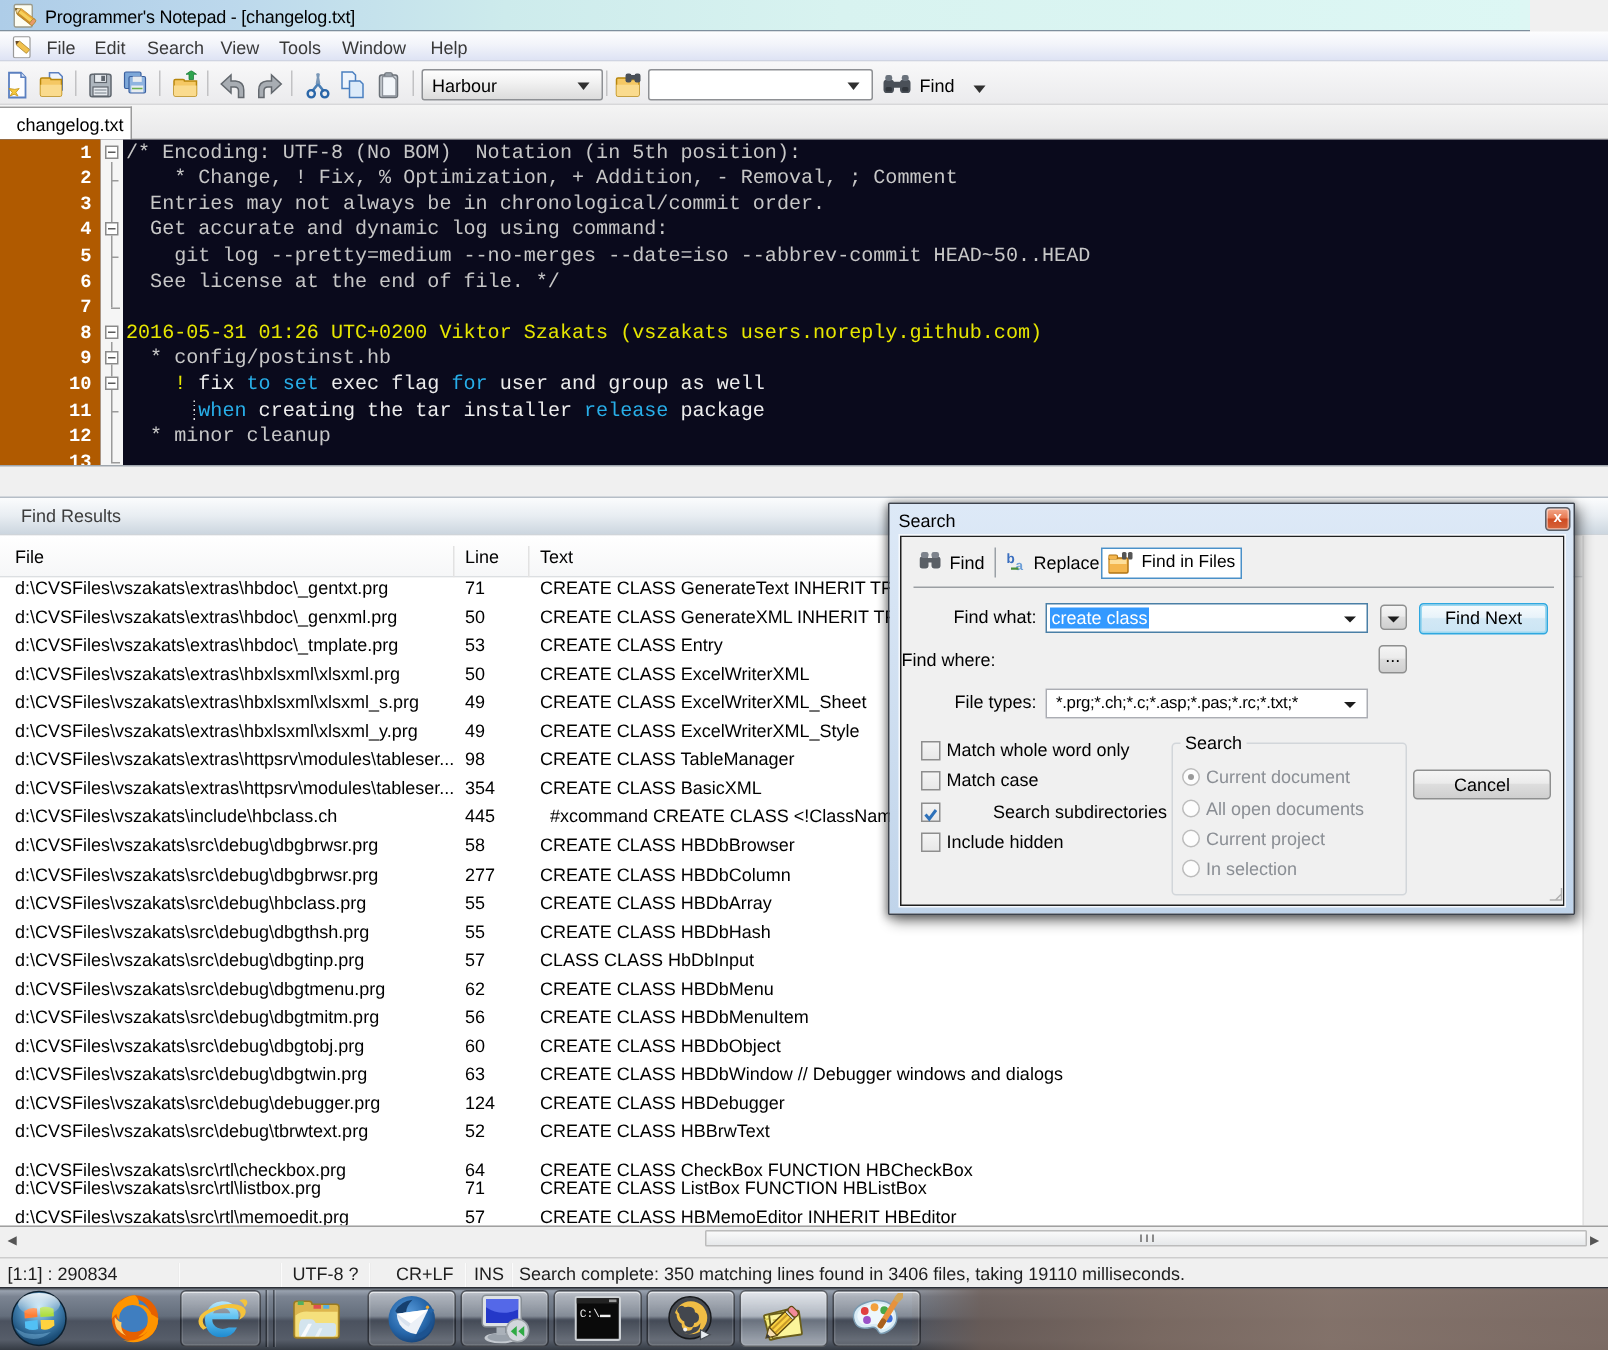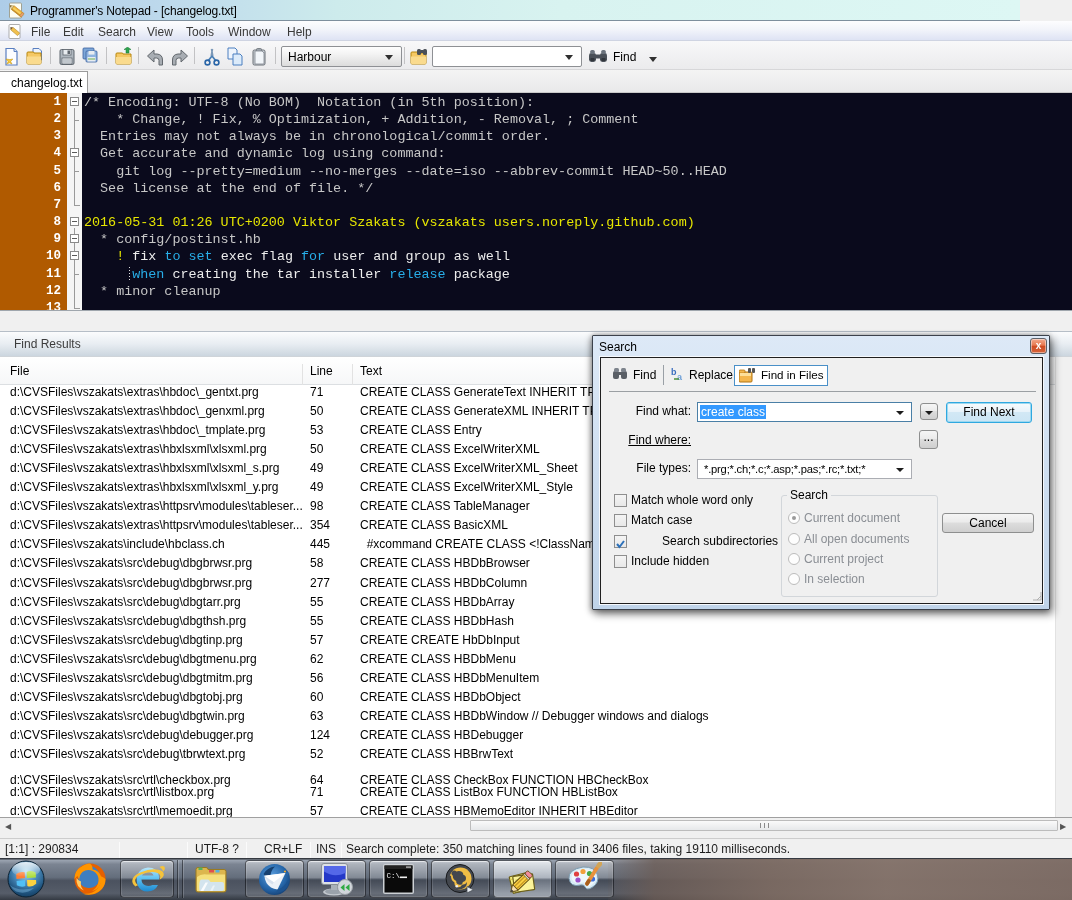--- a/index.html
+++ b/index.html
@@ -260,33 +260,33 @@
       <b class="rf">d:\CVSFiles\vszakats\src\debug\dbgbrwsr.prg</b>
       <b class="rl">58</b>
       <b class="rt">CREATE CLASS HBDbBrowser</b>
     </div>
     <div class="row" style="top:188.5px;">
       <b class="rf">d:\CVSFiles\vszakats\src\debug\dbgbrwsr.prg</b>
       <b class="rl">277</b>
       <b class="rt">CREATE CLASS HBDbColumn</b>
     </div>
     <div class="row" style="top:207.5px;">
-      <b class="rf">d:\CVSFiles\vszakats\src\debug\dbgtarr.prg</b>
+      <b class="rf">d:\CVSFiles\vszakats\src\debug\hbclass.prg</b>
       <b class="rl">55</b>
       <b class="rt">CREATE CLASS HBDbArray</b>
     </div>
     <div class="row" style="top:226.5px;">
       <b class="rf">d:\CVSFiles\vszakats\src\debug\dbgthsh.prg</b>
       <b class="rl">55</b>
       <b class="rt">CREATE CLASS HBDbHash</b>
     </div>
     <div class="row" style="top:245.6px;">
       <b class="rf">d:\CVSFiles\vszakats\src\debug\dbgtinp.prg</b>
       <b class="rl">57</b>
-      <b class="rt">CREATE CREATE HbDbInput</b>
+      <b class="rt">CLASS CLASS HbDbInput</b>
     </div>
     <div class="row" style="top:264.6px;">
       <b class="rf">d:\CVSFiles\vszakats\src\debug\dbgtmenu.prg</b>
       <b class="rl">62</b>
       <b class="rt">CREATE CLASS HBDbMenu</b>
     </div>
     <div class="row" style="top:283.7px;">
       <b class="rf">d:\CVSFiles\vszakats\src\debug\dbgtmitm.prg</b>
       <b class="rl">56</b>
       <b class="rt">CREATE CLASS HBDbMenuItem</b>
@@ -523,21 +523,21 @@
       </svg>
       <div class="dtxt" style="left:160px;top:10px;font-size:11.6px;">Find in Files</div>
       <div class="abs" style="left:8px;top:33px;width:427px;height:1px;background:#9b9fa3;"></div>
       <div class="dtxt" style="left:0;width:90px;text-align:right;top:46px;">Find what:</div>
       <div class="dcombo" style="top:44px;border-color:#4a7fa6;">
         <span style="position:absolute;left:2px;top:2px;background:#3399ff;color:#fff;font-size:12px;padding:0 1px;">create class</span>
         <span class="arr"></span>
       </div>
       <div class="dbtn" style="left:319px;top:45px;width:18px;height:17px;"><span style="display:inline-block;margin-top:6px;width:0;height:0;border-left:4px solid transparent;border-right:4px solid transparent;border-top:4px solid #1c1c1c;"></span></div>
       <div class="dbtn" style="left:345px;top:44px;width:86px;height:21px;line-height:19px;border-color:#2fa8e0;background:linear-gradient(#f7fbfd 0%,#e8f3fa 45%,#d2e8f5 50%,#cbe5f4 100%);box-shadow:inset 0 0 0 1px #9cd8f0;">Find Next</div>
-      <div class="dtxt" style="left:0;width:90px;text-align:right;top:75px;text-decoration:underline;">Find where:</div>
+      <div class="dtxt" style="left:0;width:90px;text-align:left;top:75px;">Find where:</div>
       <div class="dbtn" style="left:318px;top:72px;width:19px;height:19px;line-height:13px;">...</div>
       <div class="dtxt" style="left:0;width:90px;text-align:right;top:103px;">File types:</div>
       <div class="dcombo" style="top:101px;">
         <span style="position:absolute;left:6px;top:3px;font-size:11.2px;letter-spacing:-0.2px;">*.prg;*.ch;*.c;*.asp;*.pas;*.rc;*.txt;*</span>
         <span class="arr"></span>
       </div>
       <div class="chk" style="top:136px;"></div>
       <div class="dtxt" style="left:30px;top:135px;">Match whole word only</div>
       <div class="chk" style="top:156px;"></div>
       <div class="dtxt" style="left:30px;top:155px;">Match case</div>

